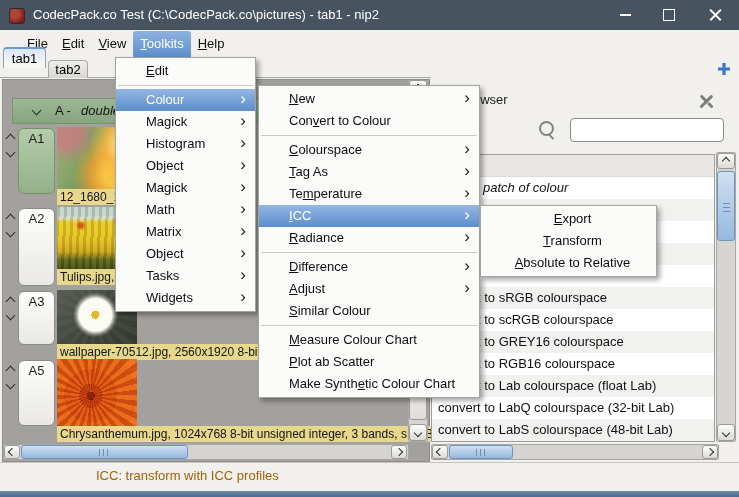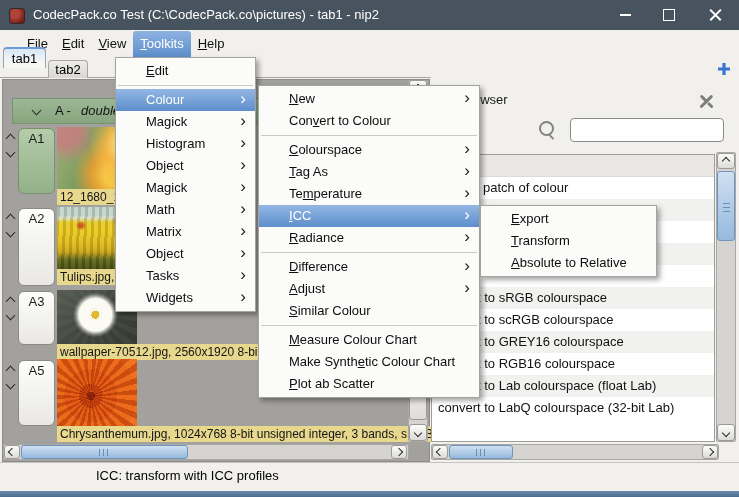--- a/index.html
+++ b/index.html
@@ -98,42 +98,42 @@
   .closeicon i{position:absolute;left:-1px;top:6px;width:17px;height:3.4px;background:#7e7e7c;border-radius:2px;display:block;box-shadow:0 1px 0 rgba(255,255,255,.6);}
   .closeicon i:first-child{transform:rotate(45deg);} .closeicon i:last-child{transform:rotate(-45deg);}
   .mag{position:absolute;left:539px;top:121px;width:11px;height:11px;border:2px solid #828280;border-radius:50%;}
   .mag i{position:absolute;left:9px;top:10px;width:2.4px;height:7px;background:#828280;transform:rotate(-45deg);display:block;}
   .searchbox{position:absolute;left:570px;top:118px;width:142px;height:22px;border:1px solid #8a8a86;border-radius:4px;
              background:#fff;font-size:13px;padding:0 5px;box-sizing:content-box;outline:none;font-family:"Liberation Sans",sans-serif;}
   .br-list{position:absolute;left:431px;top:154px;width:284px;height:288px;border:1px solid #a09e9a;background:#fff;box-sizing:border-box;overflow:hidden;}
   .br-band{height:22px;background:#e9e7e3;border-bottom:1px solid #dddbd7;box-sizing:border-box;}
   .brow{height:22px;line-height:22px;font-size:13px;color:#111;padding-left:6px;white-space:nowrap;background:#fff;}
   .brow.alt{background:#f1f1ef;}
-  .brow.first{padding-left:51px;}
+  .brow.first{padding-left:51px;font-style:italic;}
   .vs-br{left:716px;top:152px;width:20px;height:290px;}
   .vs-br-up{left:717px;top:153px;width:18px;height:16px;}
   .vs-br-thumb{left:717px;top:171px;width:18px;height:70px;}
   .vs-br-dn{left:717px;top:424px;width:18px;height:17px;}
   .hs-br{left:431px;top:444px;width:288px;height:16px;}
   .hs-br-l{left:432px;top:445px;width:16px;height:14px;}
   .hs-br-thumb{left:449px;top:445px;width:64px;height:14px;}
   .hs-br-r{left:702px;top:445px;width:16px;height:14px;}
 
   
   .statusbar{position:absolute;left:0;top:462px;width:739px;height:29px;background:#f1f0ec;border-top:1px solid #c6c4c0;box-sizing:border-box;}
   .selbox{position:absolute;left:4px;top:465px;width:84px;height:22px;border:1px solid #9a9892;border-radius:2px;
           text-align:center;line-height:22px;font-size:13px;color:#111;}
-  .statmsg{position:absolute;left:96px;top:462px;line-height:28px;font-size:13px;color:#000000;}
+  .statmsg{position:absolute;left:96px;top:462px;line-height:28px;font-size:13px;color:#a16207;}
   .bottomframe{position:absolute;left:0;top:491px;width:739px;height:6px;background:linear-gradient(#6d8cab,#4a6b8e);}
 
   
   .menupanel{position:absolute;background:#fbfbfa;border:1px solid #a3a3a0;box-shadow:3px 3px 5px rgba(0,0,0,.35);padding:2px 0;box-sizing:border-box;}
   #menu-toolkits{left:115px;top:57px;width:141px;z-index:30;}
   #menu-colour{left:258px;top:85px;width:222px;z-index:31;}
-  #menu-icc{left:480px;top:205px;width:177px;z-index:32;}
+  #menu-icc{left:480px;top:205px;width:177px;z-index:32;text-align:center;}
   .mitem{position:relative;height:22px;line-height:22px;font-size:13px;color:#0d0d0d;padding:0 22px 0 30px;white-space:nowrap;}
   .mitem.hl{background:linear-gradient(#93b7e4,#5d8ecb);color:#fff;}
   .marrow{position:absolute;right:9px;top:-1px;font-size:17px;color:#1c1c1c;}
   .mitem.hl .marrow{color:#fff;}
   .msep{height:1px;background:#cbc9c5;margin:3px 2px;}
 </style>
 </head>
 <body>
 
 <div id="win">
@@ -258,20 +258,21 @@
       <div class="brow alt"></div>
       <div class="brow"></div>
       <div class="brow alt"></div>
       <div class="brow"></div>
       <div class="brow alt">convert to sRGB colourspace</div>
       <div class="brow">convert to scRGB colourspace</div>
       <div class="brow alt">convert to GREY16 colourspace</div>
       <div class="brow">convert to RGB16 colourspace</div>
       <div class="brow alt">convert to Lab colourspace (float Lab)</div>
       <div class="brow">convert to LabQ colourspace (32-bit Lab)</div>
+      <div class="brow alt">convert to LabS colourspace (48-bit Lab)</div>
     </div>
   <div class="track vs-br"></div>
   <div class="sbtn vs-br-up">
       <span class="chev up sc"></span>
     </div>
   <div class="sthumb vs-br-thumb">
       <span class="grip-v"></span>
     </div>
   <div class="sbtn vs-br-dn">
       <span class="chev down sc"></span>
@@ -313,22 +314,22 @@
       <div class="mitem"><span class="mlabel"><u>T</u>ag As</span><span class="marrow">›</span></div>
       <div class="mitem"><span class="mlabel">Te<u>m</u>perature</span><span class="marrow">›</span></div>
       <div class="mitem hl"><span class="mlabel"><u>I</u>CC</span><span class="marrow">›</span></div>
       <div class="mitem"><span class="mlabel"><u>R</u>adiance</span><span class="marrow">›</span></div>
       <div class="msep"></div>
       <div class="mitem"><span class="mlabel"><u>D</u>ifference</span><span class="marrow">›</span></div>
       <div class="mitem"><span class="mlabel"><u>A</u>djust</span><span class="marrow">›</span></div>
       <div class="mitem"><span class="mlabel"><u>S</u>imilar Colour</span></div>
       <div class="msep"></div>
       <div class="mitem"><span class="mlabel"><u>M</u>easure Colour Chart</span></div>
+      <div class="mitem"><span class="mlabel"><u>P</u>lot ab Scatter</span></div>
       <div class="mitem"><span class="mlabel">Make Synth<u>e</u>tic Colour Chart</span></div>
-      <div class="mitem"><span class="mlabel"><u>P</u>lot ab Scatter</span></div>
     </div>
   <div class="menupanel" id="menu-icc">
       <div class="mitem"><span class="mlabel"><u>E</u>xport</span></div>
       <div class="mitem"><span class="mlabel"><u>T</u>ransform</span></div>
       <div class="mitem"><span class="mlabel"><u>A</u>bsolute to Relative</span></div>
     </div>
 
 </div>
 
 </body></html>

